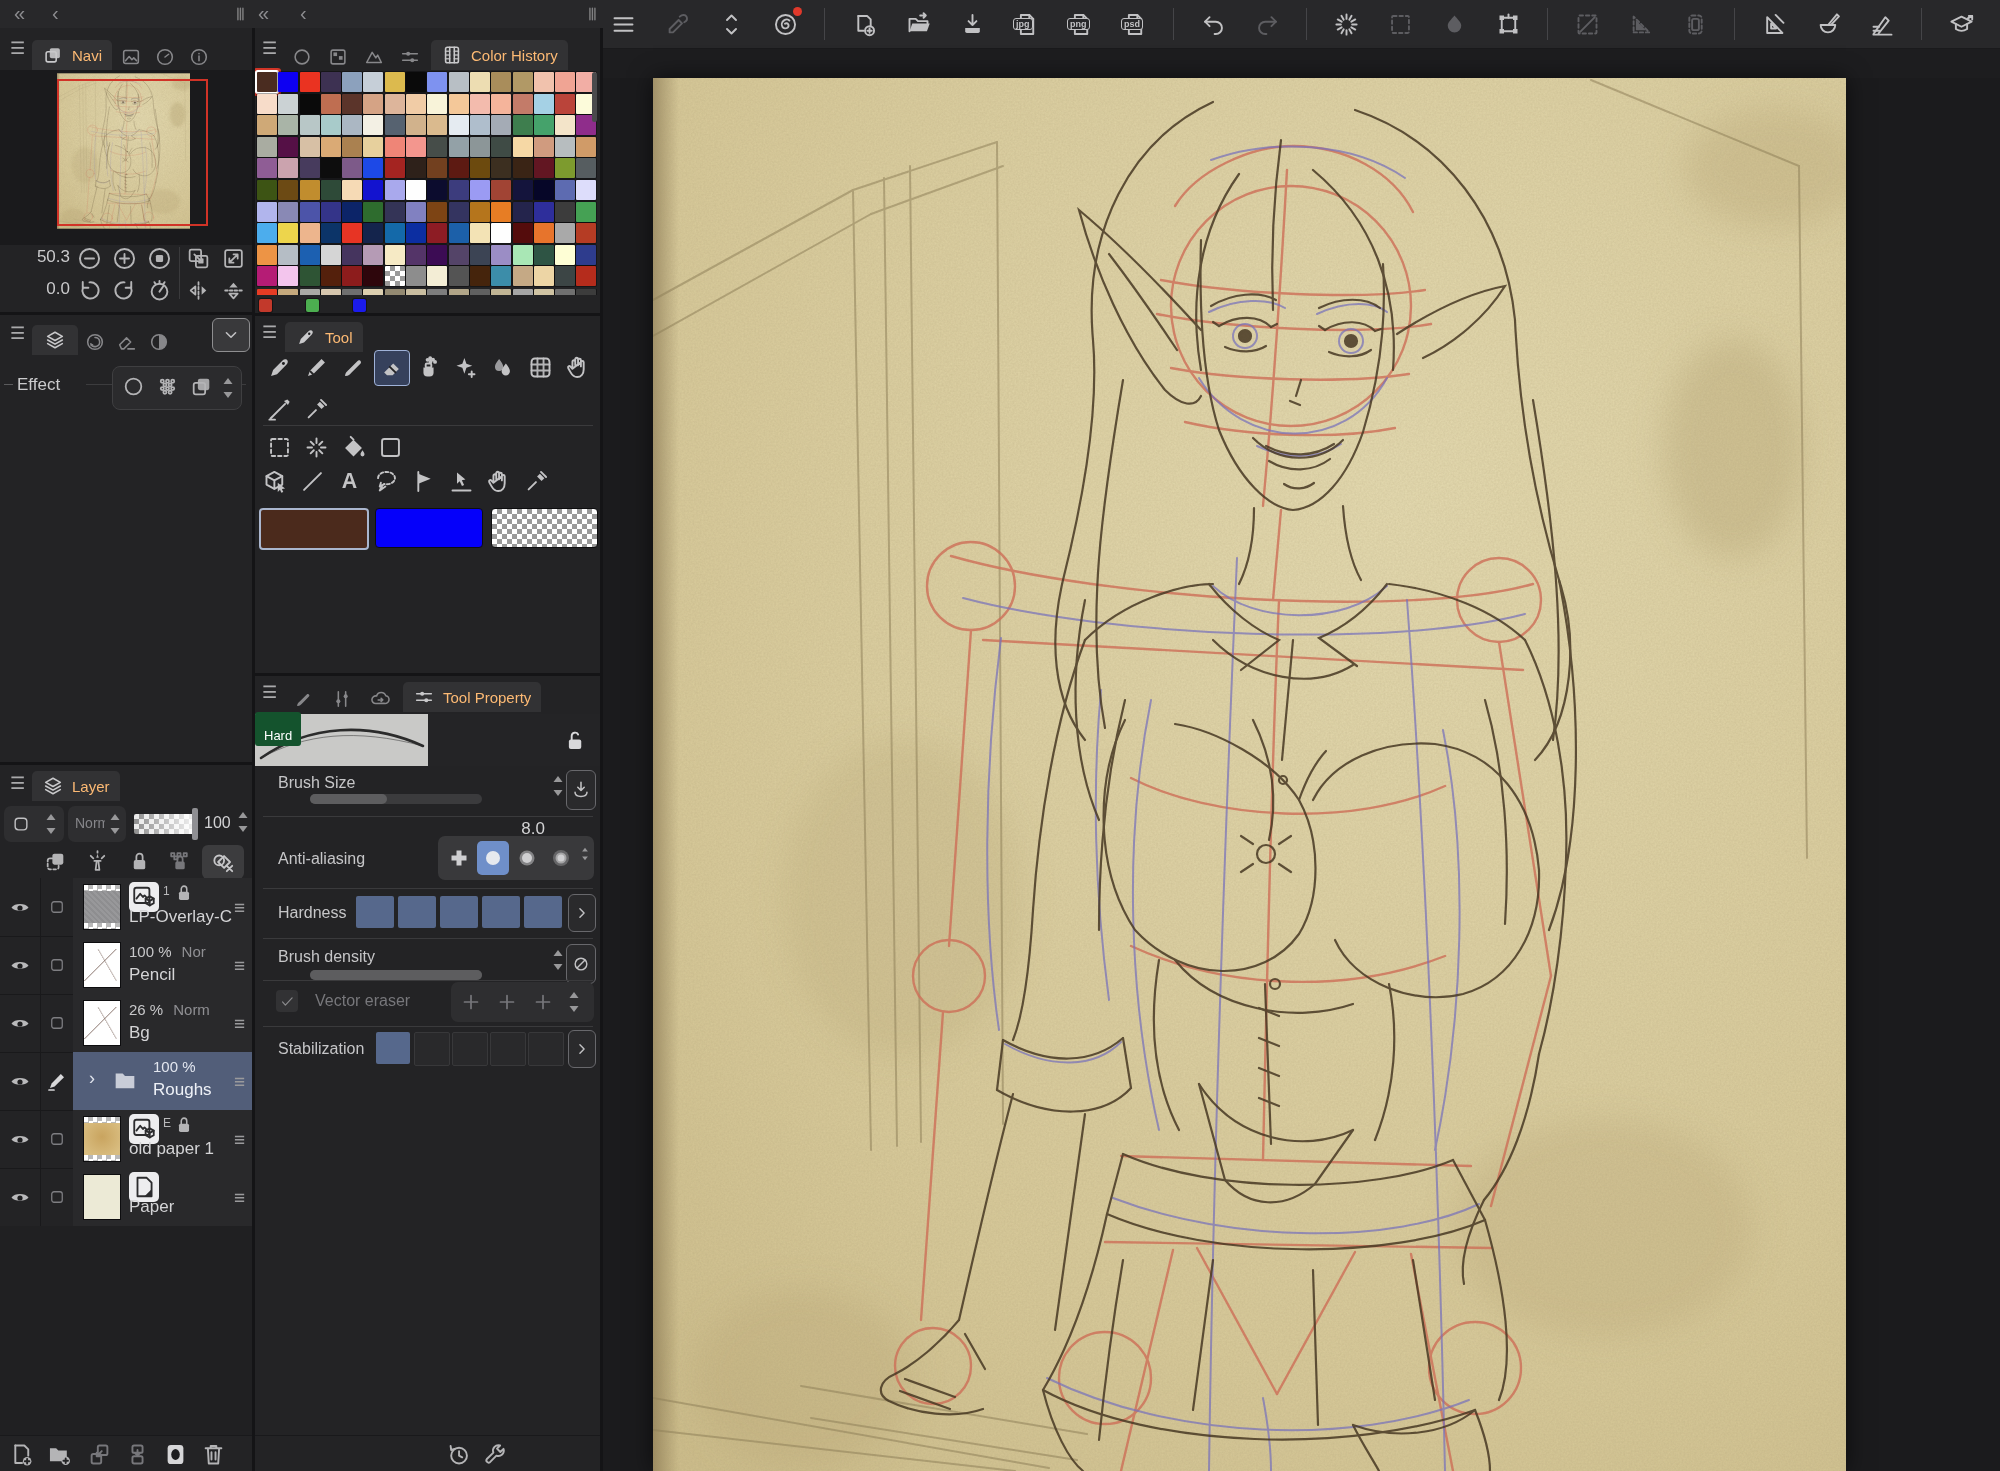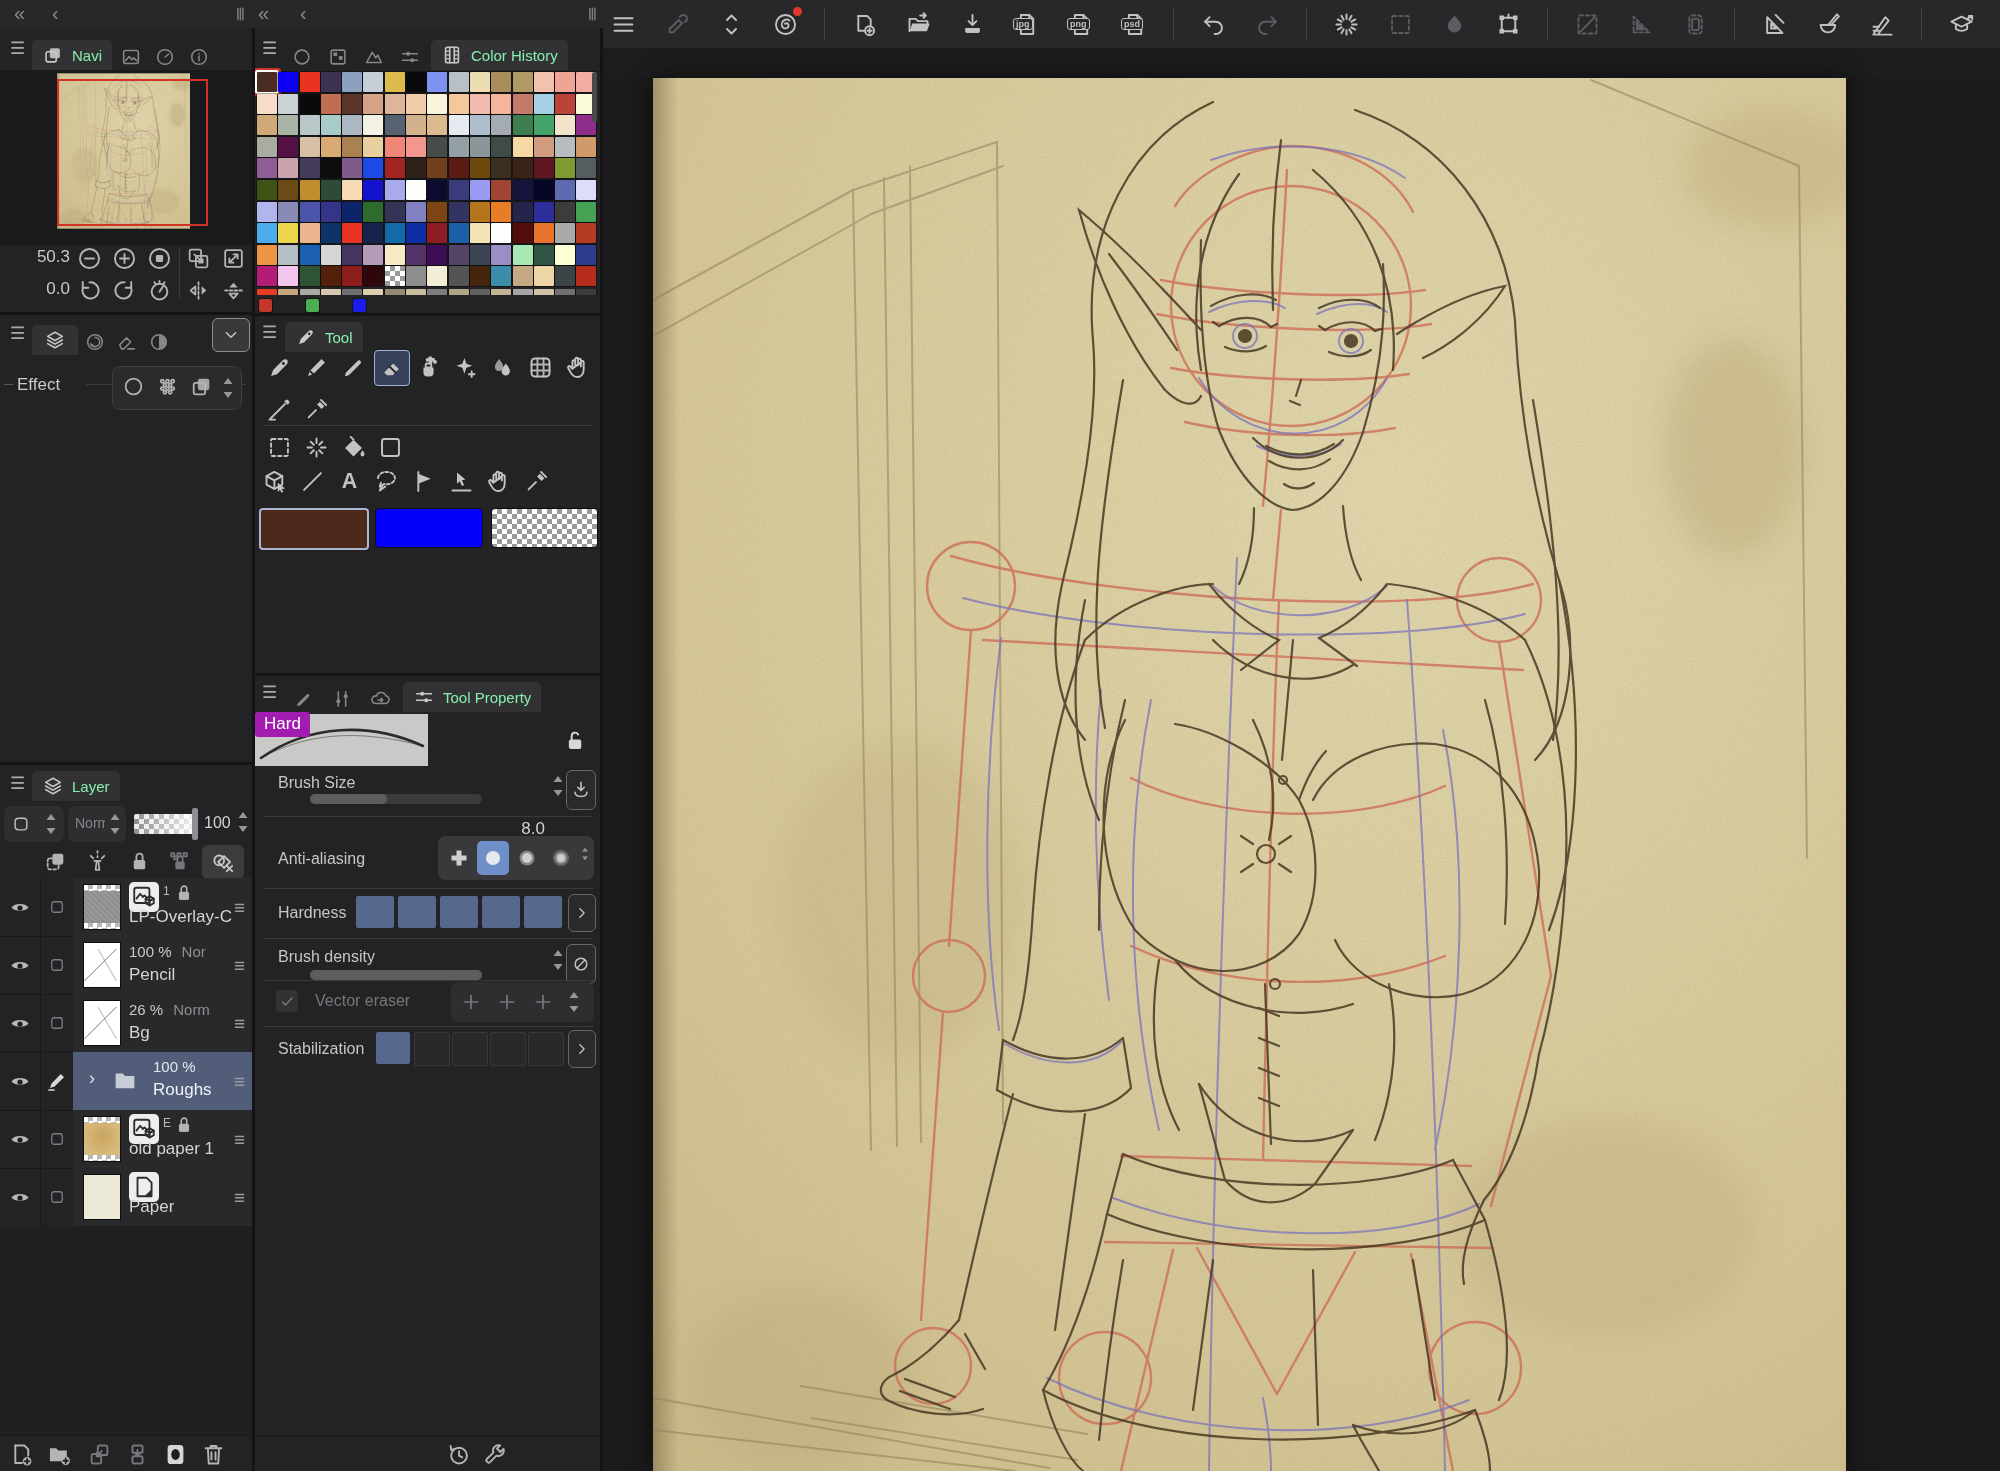--- a/index.html
+++ b/index.html
@@ -32,21 +32,21 @@
   #doctab .bullet{width:7px;height:7px;border-radius:50%;background:#c3cbdc;margin-right:9px;}
   #doctab .t{font-size:15px;color:#ccd4e3;white-space:nowrap;}
   
   .panelcol{background:#232325;}
   .vdiv{background:#141416;}
   .hdiv{background:#141416;}
   .tabbar{position:absolute;display:flex;align-items:flex-end;}
   .burger{position:absolute;font-size:17px;color:#a9a9ab;line-height:1;}
   .ptab{height:30px;background:#323234;border-radius:5px 5px 0 0;display:flex;align-items:center;padding:0 10px;gap:8px;}
   .ptab .ic{width:22px;height:22px;color:#c9c9cb;}
-  .ptab .lbl{font-size:15px;color:#86efac;white-space:nowrap;overflow:hidden;}
+  .ptab .lbl{font-size:15px;color:#fdba74;white-space:nowrap;overflow:hidden;}
   .itab{width:30px;height:26px;display:flex;align-items:center;justify-content:center;color:#87878a;}
   .itab .ic{width:22px;height:22px;}
   .well{background:#1a1a1c;}
   .navnum{font-size:17px;color:#c9c9cb;text-align:right;}
   .cbtn{position:absolute;color:#b4b4b6;}
   .cbtn .ic{width:27px;height:27px;}
   .sm .ic{width:25px;height:25px;}
   
   #palette{position:absolute;left:255px;top:72px;width:341px;display:grid;
            grid-template-columns:repeat(16,21.3px);grid-auto-rows:21.6px;}
@@ -1644,21 +1644,21 @@
         <span class="lbl">Tool Property</span>
       </div>
     </div>
 
     <div class="abs" style="left:0;top:686px;width:345px;height:52px;background:#242426;">
       <div class="abs" style="left:0;top:0;width:173px;height:52px;background:#c9c9c7;">
         <svg width="173" height="52">
           <path d="M6 44 C55 10 115 8 168 32" stroke="#2b2b2b" stroke-width="2.6" fill="none" stroke-linecap="round"></path>
           <path d="M6 44 C50 20 100 14 168 32" stroke="#2b2b2b" stroke-width="1" fill="none" opacity=".5"></path>
         </svg>
-        <span class="abs" style="left:0;top:-2px;background:#a21caf;color:#fff;font-size:17px;padding:2px 9px 3px;border-radius:3px;">Hard</span>
+        <span class="abs" style="left:0;top:-2px;background:#14532d;color:#fff;font-size:13px;padding:16px 9px 3px;border-radius:3px;">Hard</span>
       </div>
       <div class="cbtn" style="left:306px;top:13px;position:absolute;color:#d8d8da;">
           <svg class="ic">
             <use href="#i-unlock"></use>
           </svg>
         </div>
     </div>
 
     <span class="tprow-label" style="left:23px;top:746px;">Brush Size</span>
     <div class="slider" style="left:55px;top:766px;width:172px;">

